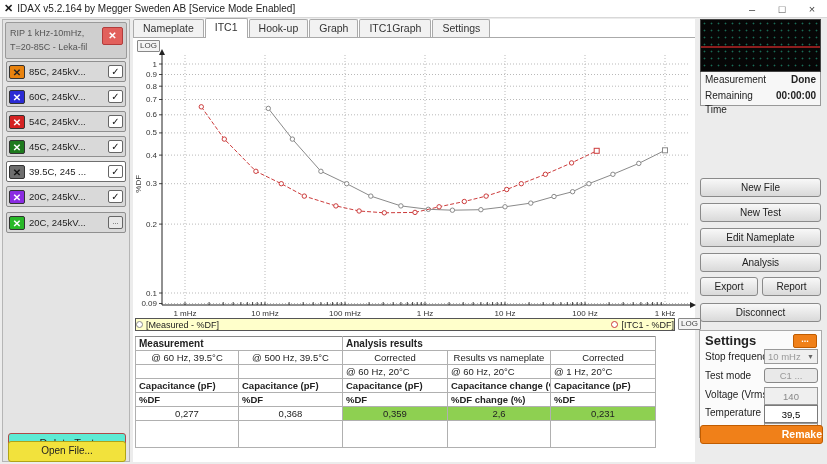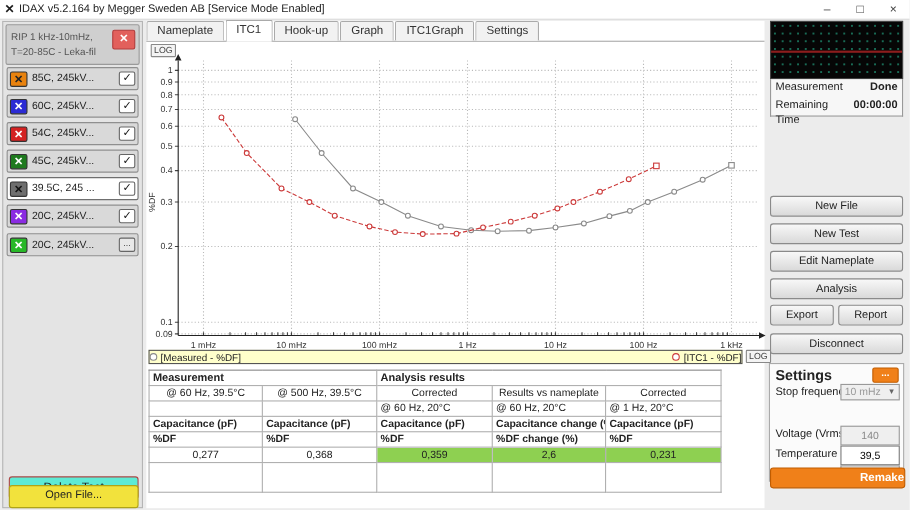--- a/index.html
+++ b/index.html
@@ -400,20 +400,24 @@
     <span id="settings-title">Settings</span>
     <span id="settings-dots">...</span>
 
     <div class="set-row" style="top:18px">
       <span>Stop frequency</span>
       <span class="ctrl sel disabled">
         <span>10 mHz</span>
         <span class="arr">▼</span>
       </span>
     </div>
+    <div class="set-row" style="top:37px">
+      <span>Test mode</span>
+      <span class="ctrl btn-ctrl">C1 ...</span>
+    </div>
     <div class="set-row" style="top:56px">
       <span>Voltage (Vrms)</span>
       <input class="ctrl inp disabled" readonly="" value="140" style="">
     </div>
     <div class="set-row" style="top:74px">
       <span>Temperature (°C)</span>
       <input class="ctrl inp" value="39,5" style="">
     </div>
     <div class="set-row" style="top:92px">
       <span>Analysis</span>

